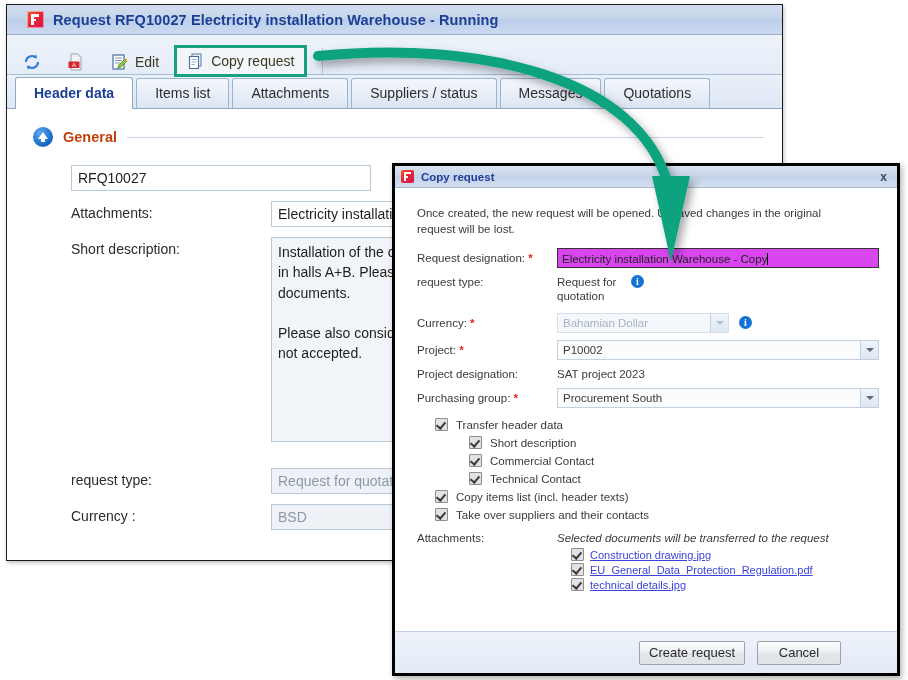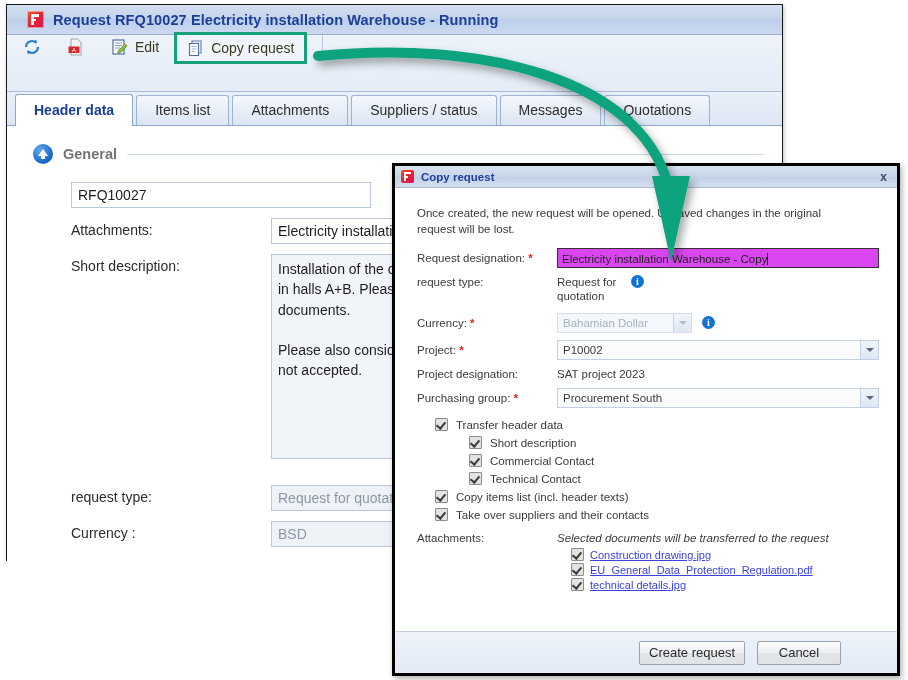--- a/index.html
+++ b/index.html
@@ -47,24 +47,24 @@
     position:absolute;left:4px;top:3px;width:2.5px;height:11px;background:#fff;
   }
   .title-text{
     margin-left:9px;
     font-size:14.5px;font-weight:bold;color:#1c3f94;
     letter-spacing:.1px;
     white-space:nowrap;
   }
 
   .toolbar{
-    height:57px;
+    height:40px;
     background:linear-gradient(to bottom,#eef3fa 0%,#e4ecf7 100%);
     border-bottom:1px solid #aabdd6;
-    display:flex;align-items:flex-start;
+    display:flex;align-items:flex-end;
     padding-left:10px;
     box-sizing:border-box;
     position:relative;
   }
   .tb-item{
     display:flex;align-items:center;gap:6px;
     padding:3px 6px;margin-right:8px;
     font-size:14px;color:#3a3a20;
     cursor:default;white-space:nowrap;
   }
@@ -129,21 +129,21 @@
     background:radial-gradient(circle at 35% 30%,#5ea8ef,#1366c4 70%);
     position:relative;flex:0 0 auto;
   }
   .sec-arrow::after{
     content:"";position:absolute;left:5px;top:5px;
     width:0;height:0;border-left:5px solid transparent;border-right:5px solid transparent;
     border-bottom:7px solid #fff;
   }
   .sec-arrow .tail{position:absolute;left:8px;top:10px;width:4px;height:5px;background:#fff;}
   .sec-title{
-    color:#737373;font-weight:bold;font-size:14.5px;
+    color:#c2410c;font-weight:bold;font-size:14.5px;
   }
   .sec-rule{flex:1;height:1px;background:#c9d6e6;margin-right:18px;}
 
   .form-row{display:flex;align-items:flex-start;padding-left:60px;margin-bottom:10px;}
   .form-label{width:200px;font-size:14px;color:#2b2b2b;padding-top:4px;flex:0 0 auto;}
   .field{
     width:300px;box-sizing:border-box;
     border:1px solid #b9c8da;
     background:#fff;
     padding:4px 6px;
@@ -419,21 +419,21 @@
       <div class="d-label" style="padding-top:1px">request type:</div>
       <div class="d-static" style="width:60px">Request for quotation</div>
       <span class="info-i" style="margin-left:14px">i</span>
     </div>
 
     <div class="d-row">
       <div class="d-label">
         <span>Currency:</span>
         <span class="req">*</span>
       </div>
-      <div class="d-select ro" style="width:135px">
+      <div class="d-select ro" style="width:172px">
         <span>Bahamian Dollar</span>
         <span class="arrow">
             <i></i>
           </span>
       </div>
       <span class="info-i">i</span>
     </div>
 
     <div class="d-row">
       <div class="d-label">

